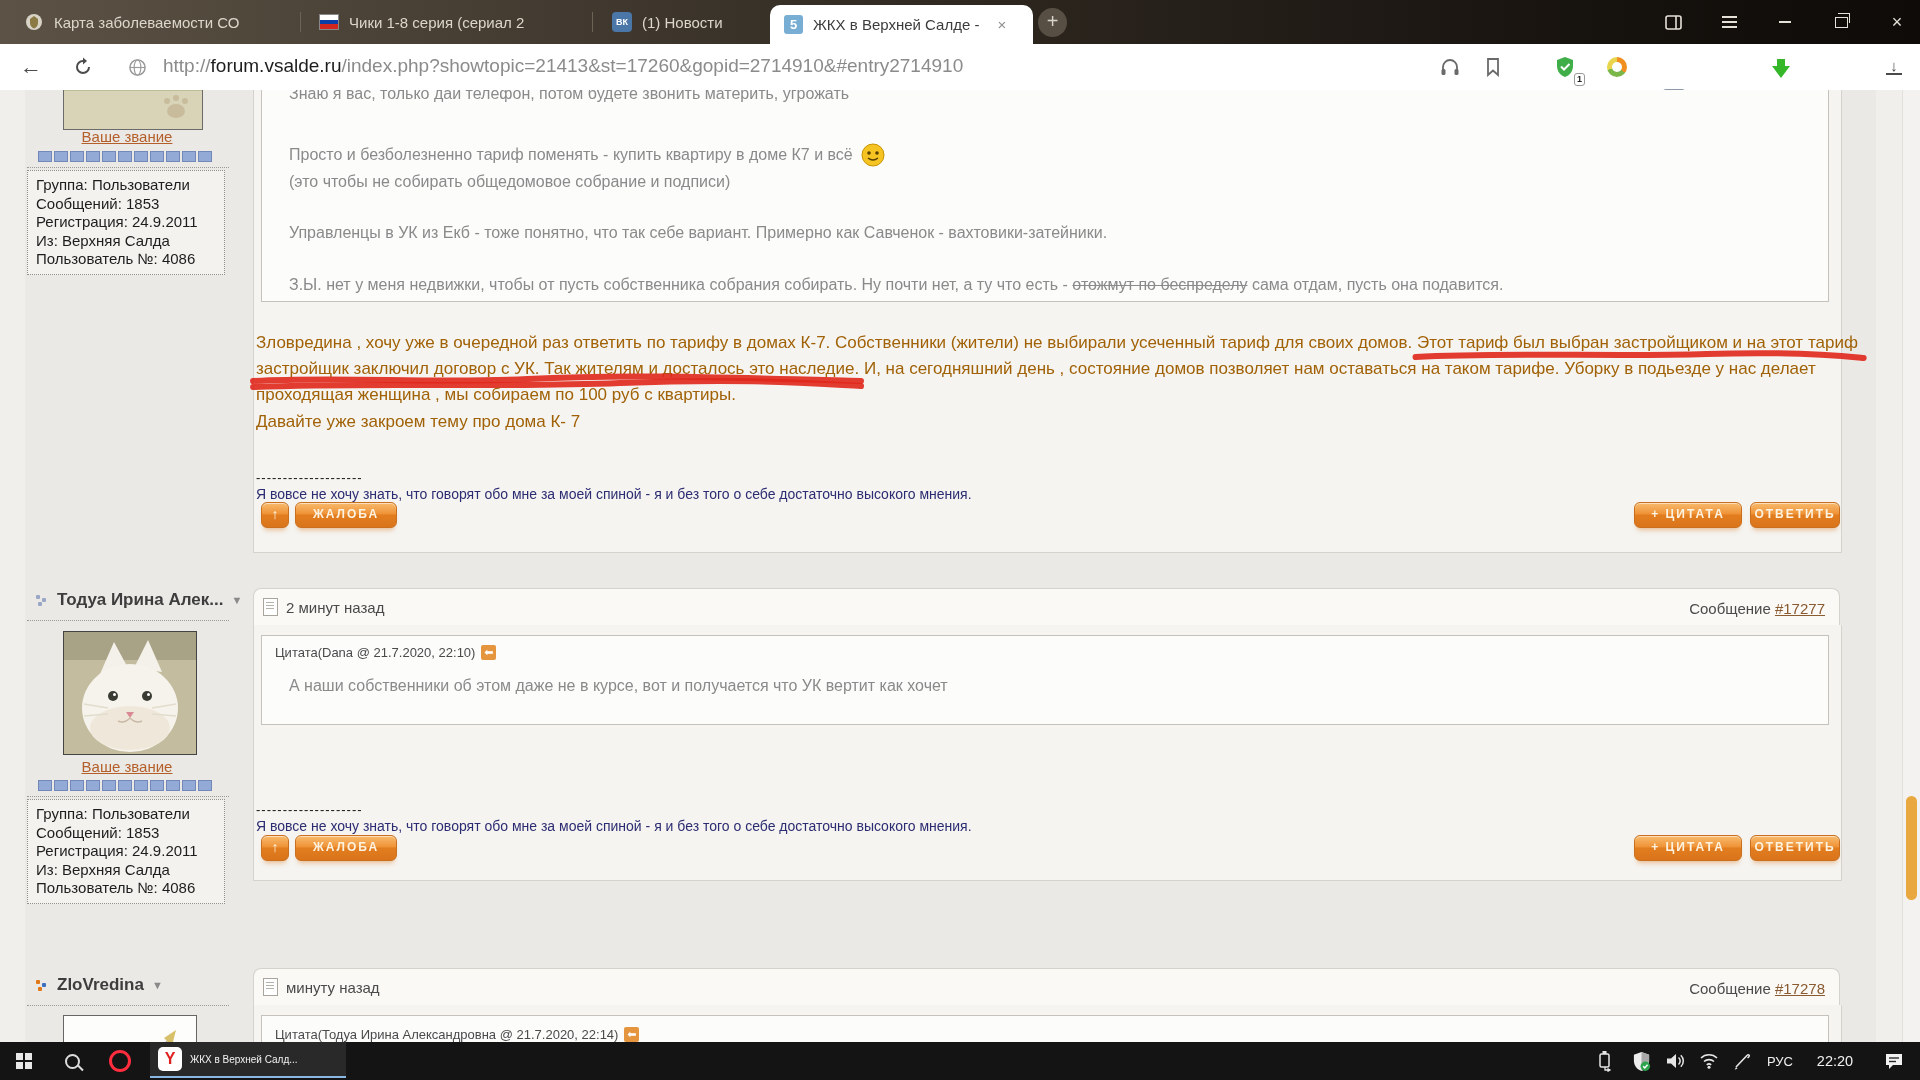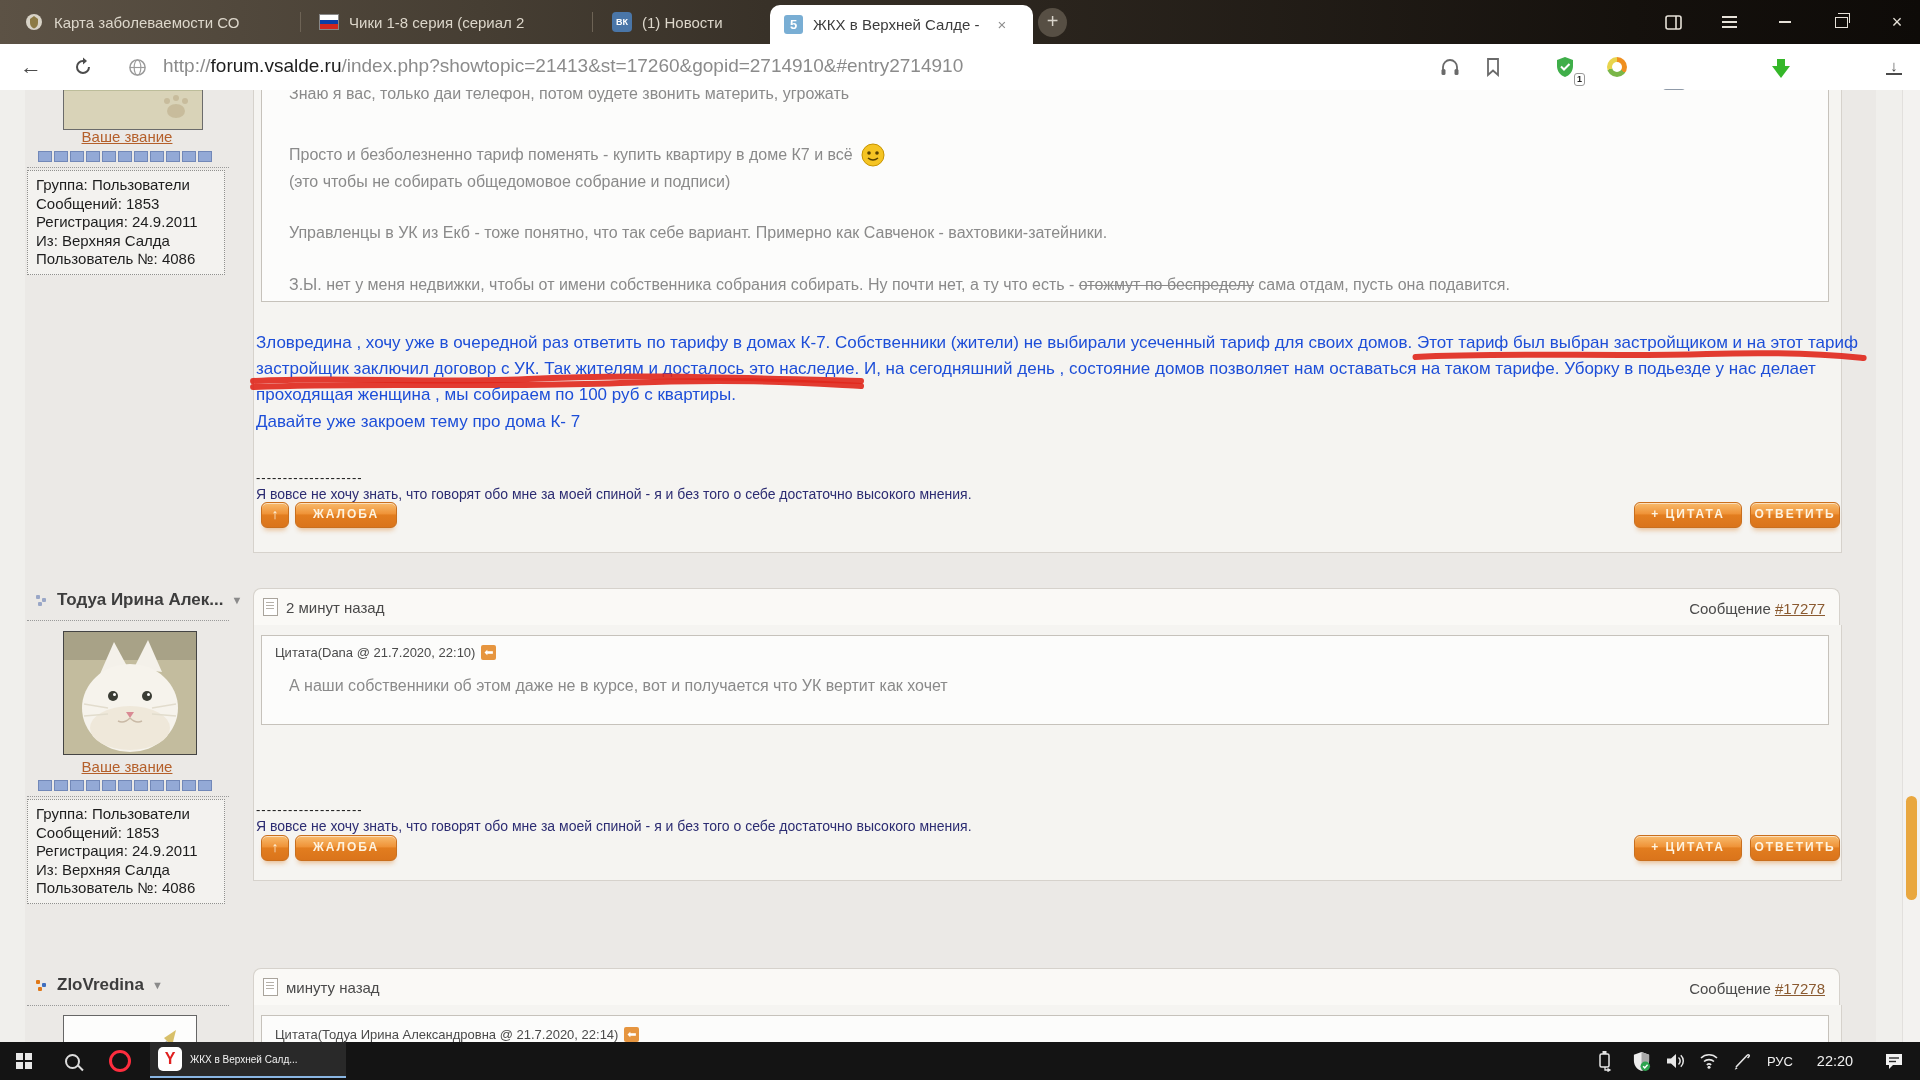--- a/index.html
+++ b/index.html
@@ -48,21 +48,21 @@
   .pdfband{position:absolute;left:-3px;top:9px;background:#d6372a;color:#fff;font-size:7px;font-weight:bold;padding:1px 2px}
   .pdfdot{position:absolute;right:-4px;bottom:-4px;width:10px;height:10px;border-radius:50%;background:#2f7de1;border:1px solid #fff}
   
   .page{position:absolute;left:0;top:90px;width:1920px;height:952px;background:#f0efec;overflow:hidden}
   .forumbg{position:absolute;left:25px;top:0;width:1851px;height:952px;background:#ebe9e6}
   .panel{position:absolute;background:#f5f4f1;border:1px solid #d6d2cc}
   .phead{position:absolute;background:#faf9f6;border:1px solid #d6d2cc;border-bottom:1px solid #e5e2db;border-radius:8px 8px 0 0}
   .qbox{position:absolute;background:#fcfcfb;border:1px solid #c6c2bb;overflow:hidden}
   .qline{position:absolute;left:27px;white-space:nowrap;font-size:16px;color:#8a8a8a}
   .qhead{position:absolute;left:13px;white-space:nowrap;font-size:13px;font-weight:normal;color:#4a4a4a;display:flex;align-items:center;gap:6px}
-  .bodyline{position:absolute;white-space:nowrap;font-size:17px;color:#1d4ed8}
+  .bodyline{position:absolute;white-space:nowrap;font-size:17px;color:#a16207}
   .strike{text-decoration:line-through}
   .sigdash{position:absolute;font-size:13px;color:#111;letter-spacing:1px;white-space:nowrap}
   .sigtext{position:absolute;font-size:14px;color:#2c2c72;white-space:nowrap}
   .uname{position:absolute;display:flex;align-items:center;gap:8px;font-size:17px;font-weight:bold;color:#3d3d3d;white-space:nowrap}
   .caret{color:#8a8a8a;font-size:11px}
   .dotline{position:absolute;border-top:1px dotted #9a9a9a}
   .ranklink{position:absolute;width:200px;text-align:center;font-size:15px;color:#b45f2a;text-decoration:underline}
   .pips{position:absolute;display:flex}
   .pip{width:12px;height:9px;background:#93a9d6;border:1px solid #7288b8;margin-right:2px}
   .infobox{position:absolute;width:180px;background:#f3f2ef;border:1px dotted #90908e;
@@ -262,21 +262,21 @@
       <span>Просто и безболезненно тариф поменять - купить квартиру в доме К7 и всё</span><span class="smiley"><svg width="24" height="24" viewBox="0 0 24 24">
             <circle cx="12" cy="12" r="11" fill="#f5c423" stroke="#c79400"></circle>
             <circle cx="8" cy="10" r="1.8" fill="#5a4200"></circle>
             <circle cx="16" cy="10" r="1.8" fill="#5a4200"></circle>
             <path d="M7 15 Q12 19 17 15" fill="none" stroke="#5a4200" stroke-width="1.6"></path>
           </svg></span>
     </div>
     <div class="qline" style="top:90px">(это чтобы не собирать общедомовое собрание и подписи)</div>
     <div class="qline" style="top:141px">Управленцы в УК из Екб - тоже понятно, что так себе вариант. Примерно как Савченок - вахтовики-затейники.</div>
     <div class="qline" style="top:193px">
-      <span>З.Ы. нет у меня недвижки, чтобы от имени собственника собрания собирать. Ну почти нет, а ту что есть - </span><span class="strike">отожмут по беспределу</span><span> сама отдам, пусть она подавится.</span>
+      <span>З.Ы. нет у меня недвижки, чтобы от пусть собственника собрания собирать. Ну почти нет, а ту что есть - </span><span class="strike">отожмут по беспределу</span><span> сама отдам, пусть она подавится.</span>
     </div>
   </div>
 
   <div class="bodyline" style="left:256px;top:243px">
     <span>Зловредина , хочу уже в очередной раз ответить по тарифу в домах К-7. Собственники (жители) не выбирали усеченный тариф для своих домов. </span><span class="rm"><span>Этот тариф был выбран застройщиком и на этот тариф</span><svg viewBox="0 0 100 18" preserveAspectRatio="none">
           <path d="M1 9 C20 4 45 9 65 6 S95 8 99.5 10"></path>
         </svg></span>
   </div>
   <div class="bodyline" style="left:256px;top:269px">
     <span class="rm"><span>застройщик заключил договор с УК. Так жителям и досталось это наследие.</span><svg viewBox="0 0 100 18" preserveAspectRatio="none">

